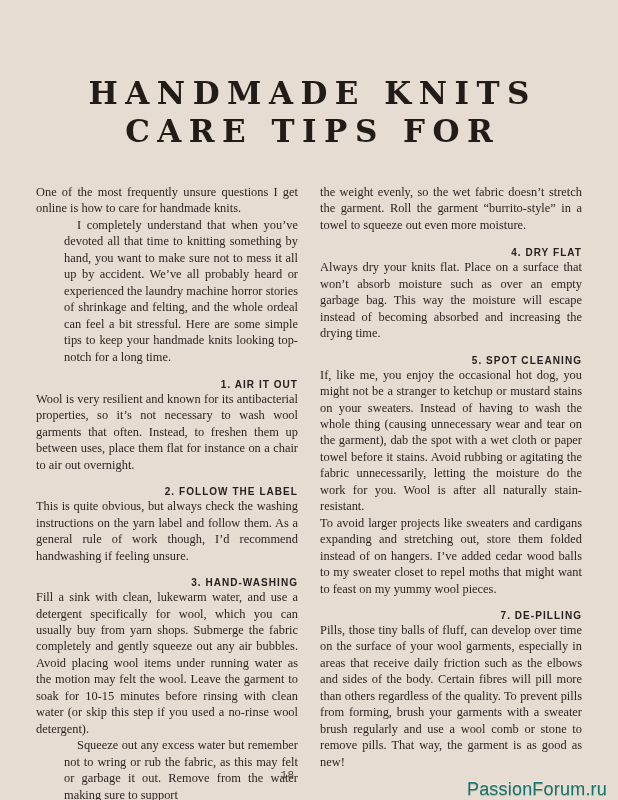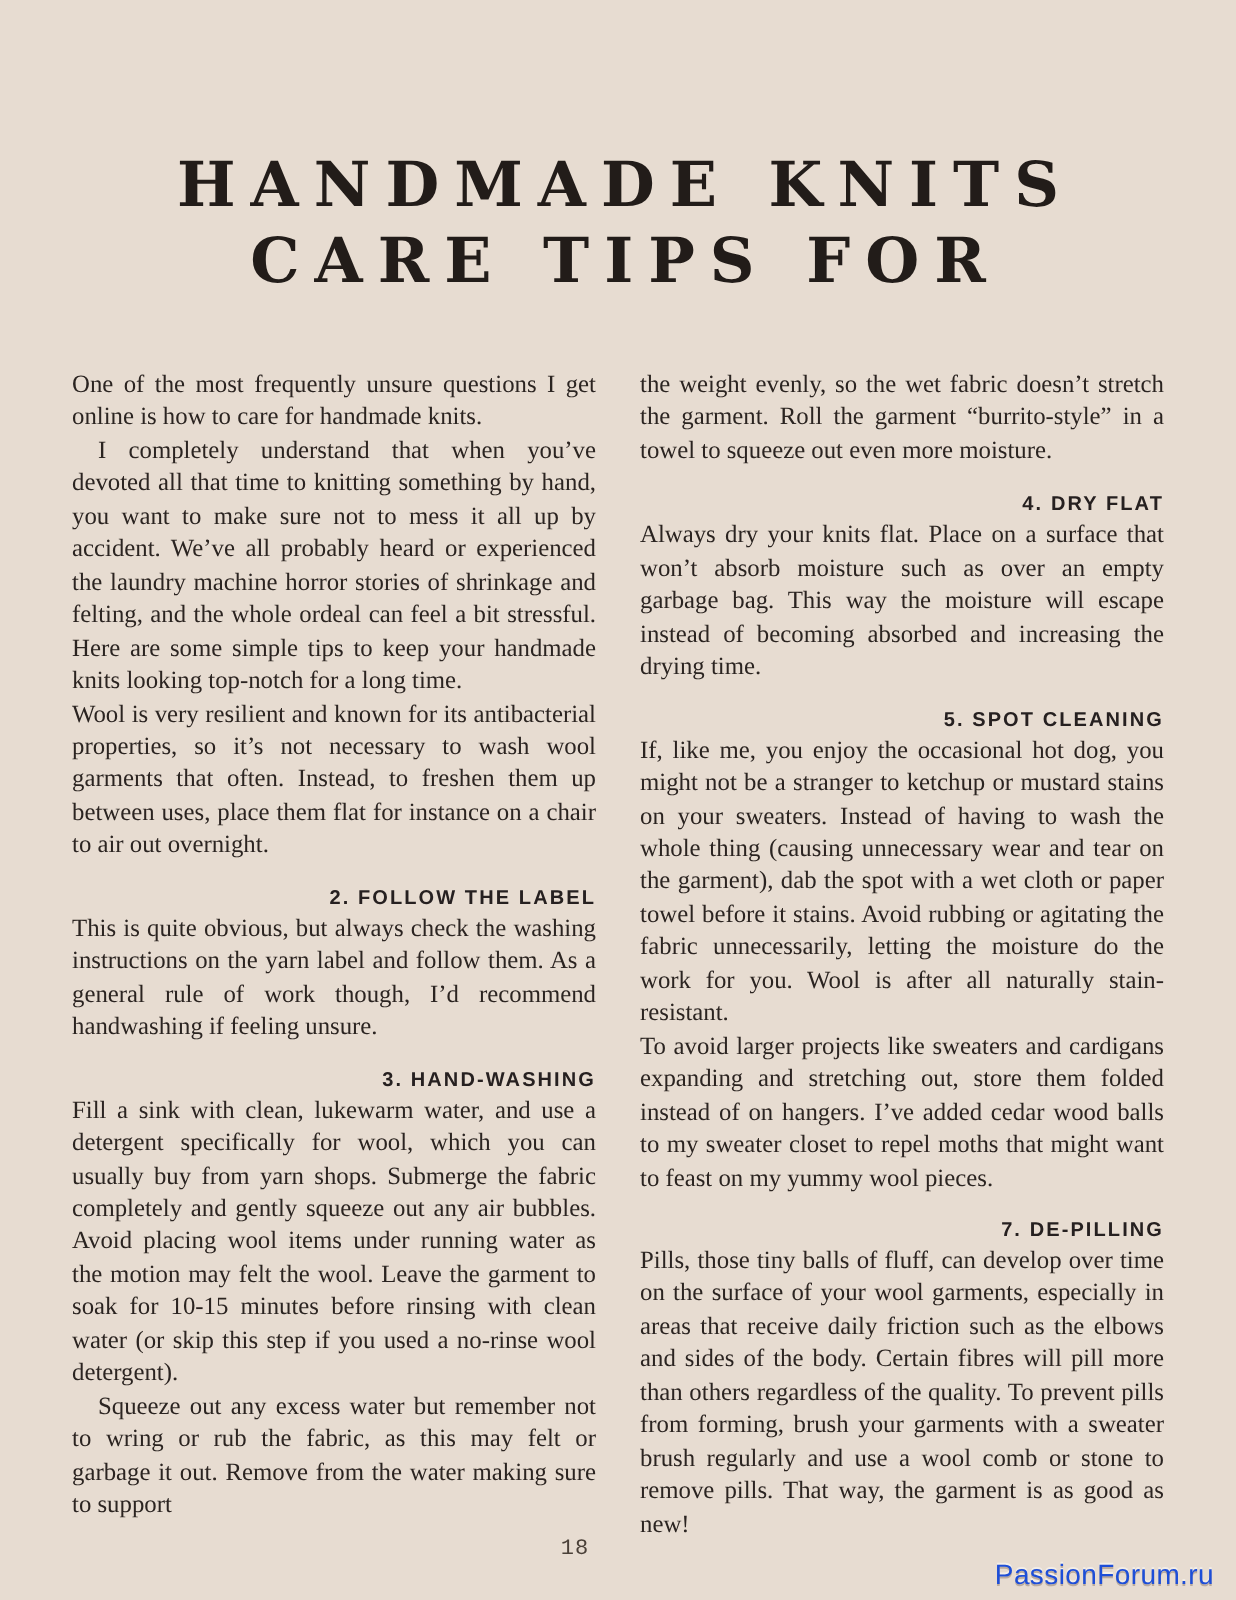--- a/index.html
+++ b/index.html
@@ -72,20 +72,21 @@
     margin: 0;
     font-size: 12.4px;
     line-height: 16.45px;
     text-align: justify;
     text-justify: inter-word;
     hyphens: none;
     color: #2b2421;
   }
   p.body.indent {
     text-indent: 13px;
+    margin-left: 28px;
   }
   p.body + p.body {
     margin-top: 0;
   }
 
   h3.section {
     margin: 13px 0 1px 0;
     font-family: "Liberation Sans", "DejaVu Sans", sans-serif;
     font-size: 10px;
     font-weight: 700;
@@ -108,23 +109,23 @@
     font-family: Liberation Mono, monospace;
     font-size: 11px;
     color: #4a4038;
     letter-spacing: 0.5px;
   }
   .watermark {
     position: absolute;
     right: 11px;
     top: 779px;
     font-family: "Liberation Sans", "DejaVu Sans", sans-serif;
-    font-size: 14px;
+    font-size: 18px;
     letter-spacing: 0.2px;
-    color: #1d4ed8;
+    color: #0f766e;
     text-shadow: 0 1px 0 rgba(150,130,115,0.55), 0 -1px 0 rgba(255,255,255,0.5);
     user-select: none;
   }
 </style>
 </head>
 <body>
 
 <div class="page">
 
   <div class="title-block">
@@ -133,20 +134,21 @@
   </div>
 
   <div class="columns">
 
     <div class="col">
 
       <p class="body">One of the most frequently unsure questions I get online is how to care for handmade knits.</p>
 
       <p class="body indent">I completely understand that when you’ve devoted all that time to knitting something by hand, you want to make sure not to mess it all up by accident. We’ve all probably heard or experienced the laundry machine horror stories of shrinkage and felting, and the whole ordeal can feel a bit stressful. Here are some simple tips to keep your handmade knits looking top-notch for a long time.</p>
 
+      <h3 class="section first">1. Air It Out</h3>
       <p class="body">Wool is very resilient and known for its antibacterial properties, so it’s not necessary to wash wool garments that often. Instead, to freshen them up between uses, place them flat for instance on a chair to air out overnight.</p>
 
       <h3 class="section">2. Follow The Label</h3>
       <p class="body">This is quite obvious, but always check the washing instructions on the yarn label and follow them. As a general rule of work though, I’d recommend handwashing if feeling unsure.</p>
 
       <h3 class="section">3. Hand-Washing</h3>
       <p class="body">Fill a sink with clean, lukewarm water, and use a detergent specifically for wool, which you can usually buy from yarn shops. Submerge the fabric completely and gently squeeze out any air bubbles. Avoid placing wool items under running water as the motion may felt the wool. Leave the garment to soak for 10-15 minutes before rinsing with clean water (or skip this step if you used a no-rinse wool detergent).</p>
       <p class="body indent">Squeeze out any excess water but remember not to wring or rub the fabric, as this may felt or garbage it out. Remove from the water making sure to support</p>
 
     </div>

